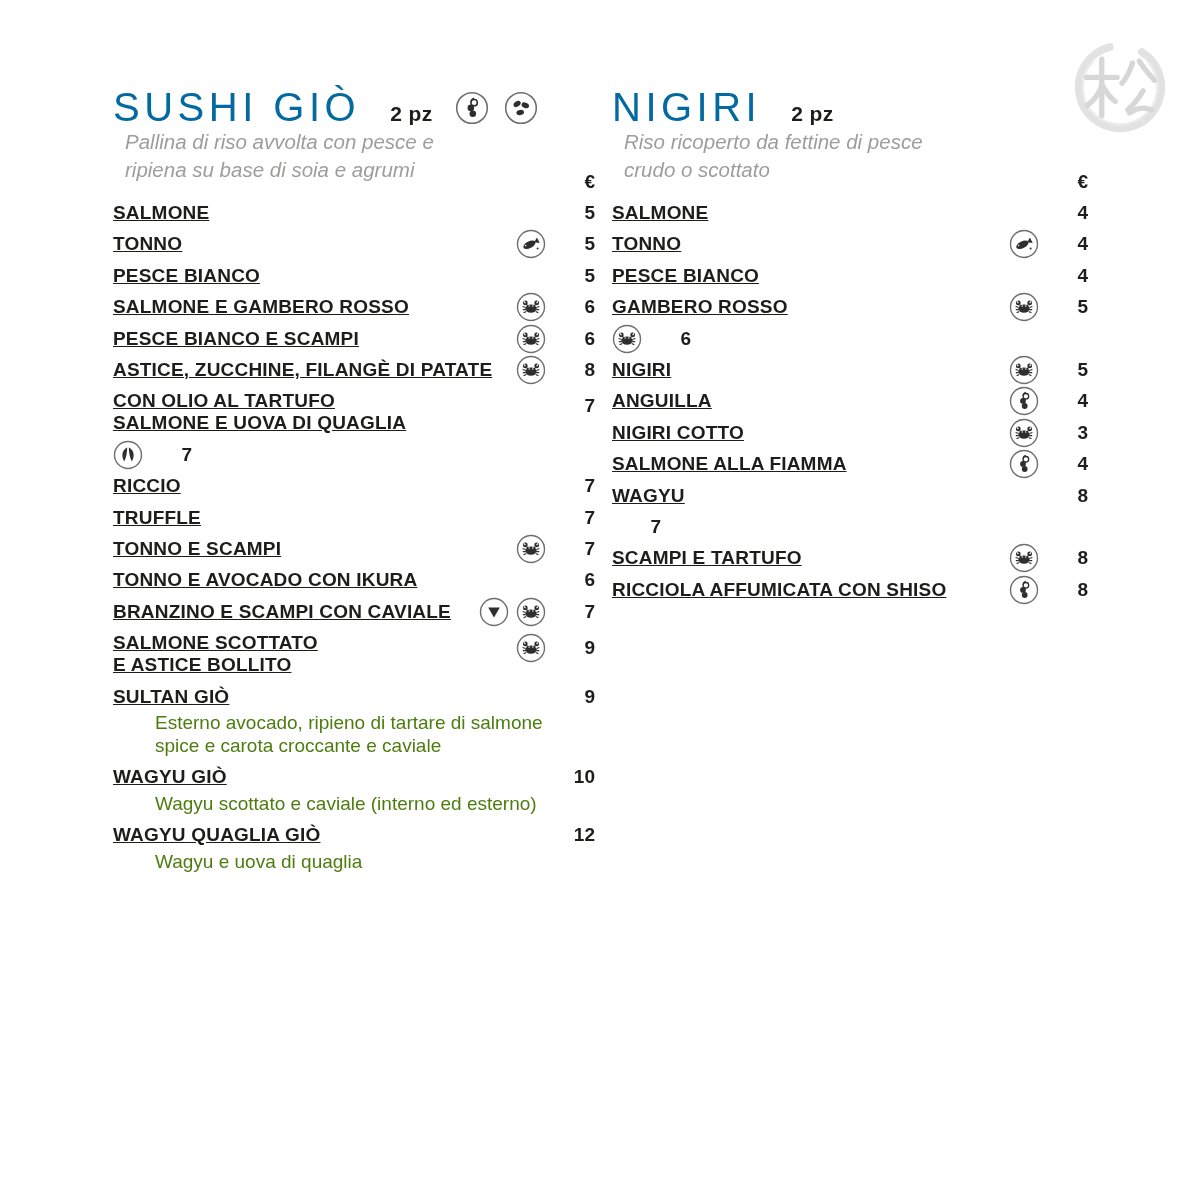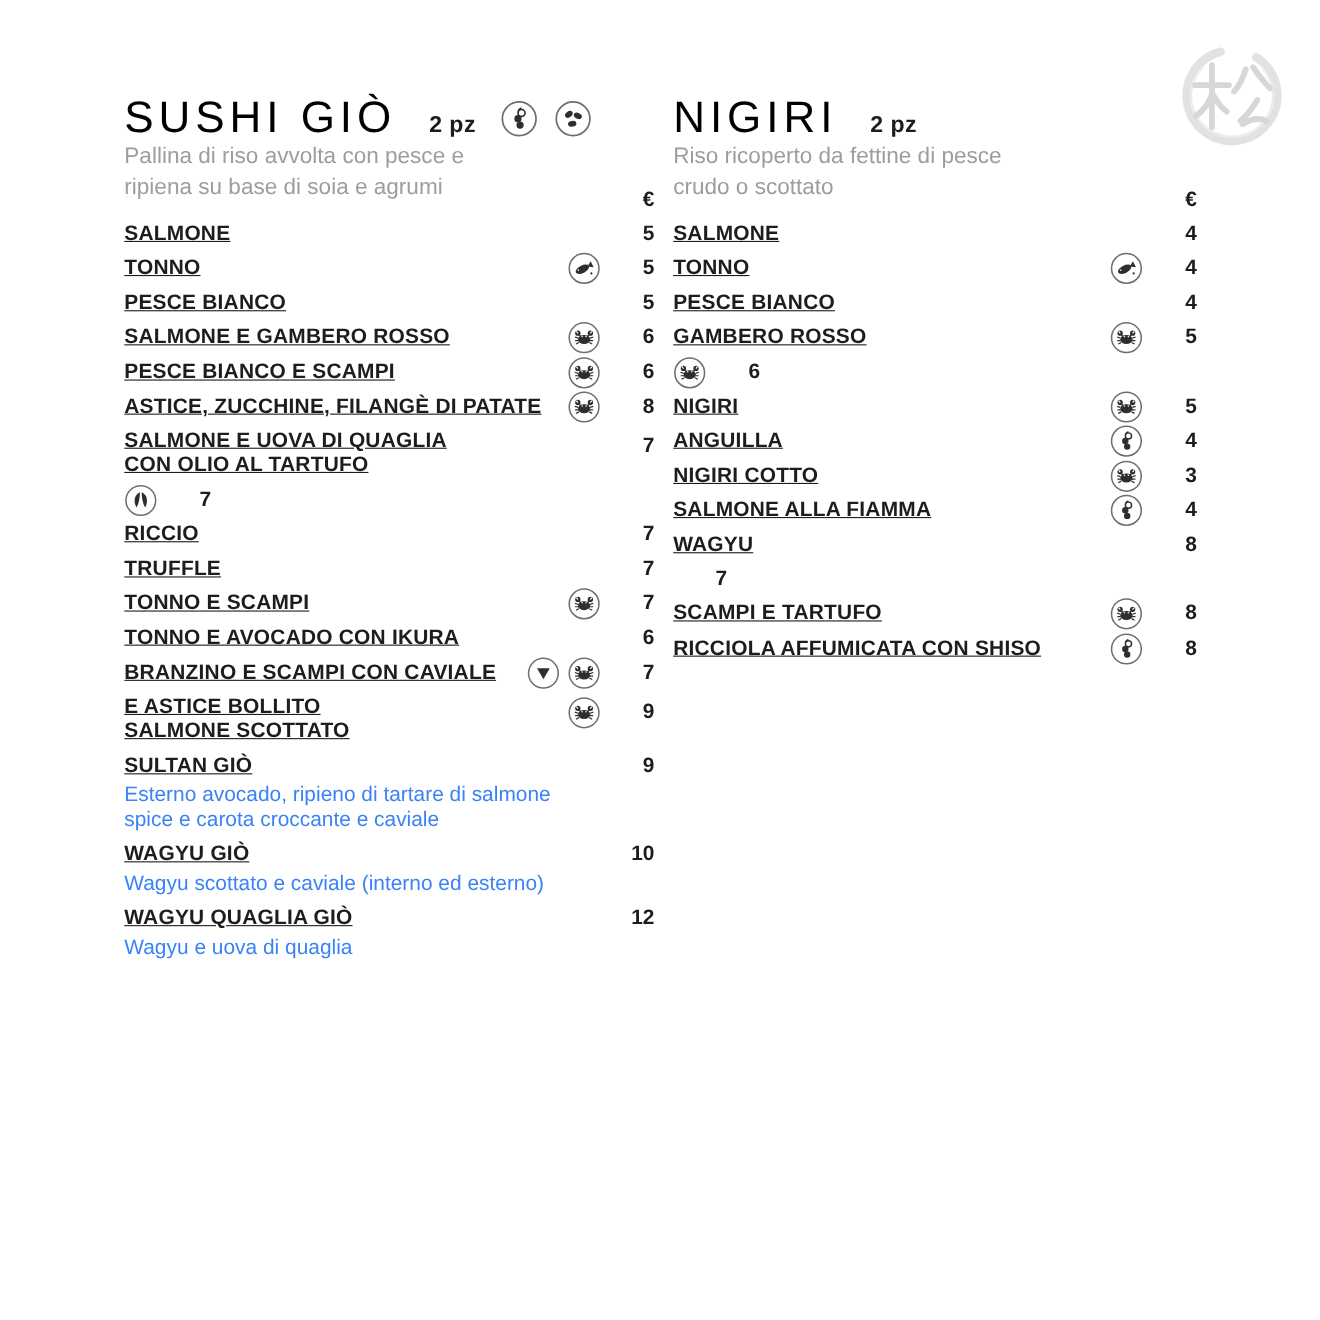--- a/index.html
+++ b/index.html
@@ -7,43 +7,43 @@
     position:relative;width:1200px;height:1200px;background:#ffffff;overflow:hidden;
     font-family:"Liberation Sans","DejaVu Sans",sans-serif;color:#1d1d1b;
   }
   .menu-col{position:absolute;top:84px;}
   .col-0{left:113px;width:482px;}
   .col-1{left:612px;width:476px;}
 
   .title-row{position:relative;display:flex;align-items:baseline;margin:0;}
   .section-title{
     margin:0;font-size:40px;line-height:46px;font-weight:200;
-    letter-spacing:4.5px;color:#000000;white-space:nowrap;
+    letter-spacing:4.5px;color:#0369a1;white-space:nowrap;
   }
   .portion{margin-left:30px;font-size:21px;font-weight:600;color:#1d1d1b;letter-spacing:0.4px;}
   .header-icons{position:absolute;left:342px;top:7px;display:flex;gap:15px;}
   .header-icons .icon svg{display:block;}
 
   .subtitle{
-    margin:-2px 0 0 0;font-size:20.5px;line-height:27.5px;
+    margin:-2px 0 0 12px;font-size:20.5px;line-height:27.5px;font-style:italic;
     color:#9d9d9c;font-weight:400;
   }
   .euro{position:absolute;right:0;top:86px;font-size:19px;line-height:24px;font-weight:600;color:#1d1d1b;}
 
   .items{position:absolute;top:113px;left:0;right:0;}
   .item-row{display:flex;align-items:flex-start;}
   .item-row.two-line{padding-top:4.5px;margin-bottom:4px;}
   .item-row.has-desc{margin-bottom:4px;}
   .name-block{flex:1;min-width:0;}
   .item-name{
     font-size:19px;font-weight:600;color:#1d1d1b;line-height:31.4px;
     letter-spacing:0.2px;white-space:nowrap;text-decoration:underline;
   }
   .two-line .item-name{line-height:22.4px;}
-  .item-desc{font-size:19px;font-weight:400;color:#3b82f6;line-height:22.6px;white-space:nowrap;}
+  .item-desc{font-size:19px;font-weight:400;color:#4d7c0f;line-height:22.6px;white-space:nowrap;margin-left:42px;}
   .icons{display:flex;gap:7px;margin:1px 19px 0 0;flex:none;}
   .icons .icon svg{display:block;}
   .price{flex:none;width:30px;text-align:right;font-size:19px;font-weight:600;color:#1d1d1b;line-height:31.4px;}
 
   .brand-logo{position:absolute;left:1072px;top:38px;}
 </style>
 </head>
 <body>
 
 <div class="canvas">
@@ -181,22 +181,22 @@
                 <path d="M9.6 15.4 L6.6 14.4 M9.9 17.6 L6.8 17.6 M10.3 19.4 L7.6 20.8 M20.4 15.4 L23.4 14.4 M20.1 17.6 L23.2 17.6 M19.7 19.4 L22.4 20.8" stroke="#2e2e2e" stroke-width="1.1" fill="none"></path>
                 <circle cx="13.2" cy="14" r="0.7" fill="#ffffff"></circle>
                 <circle cx="16.8" cy="14" r="0.7" fill="#ffffff"></circle>
               </svg>
             </span>
           </div>
           <div class="price">8</div>
         </div>
         <div class="item-row two-line">
           <div class="name-block">
+            <div class="item-name">CON OLIO AL TARTUFO</div>
             <div class="item-name">SALMONE E UOVA DI QUAGLIA</div>
-            <div class="item-name">CON OLIO AL TARTUFO</div>
           </div>
           <div class="icons"></div>
           <div class="price">7</div>
         </div>
         <div class="item-row">
           <div class="icons">
             <span class="icon">
               <svg width="30" height="30" viewBox="0 0 30 30">
                 <circle cx="15" cy="15" r="13.5" fill="none" stroke="#6f6f6f" stroke-width="1.4"></circle>
                 <path d="M14.2 7.6 C9.4 9.6 7.9 15.6 11 21.4 C13.1 18.4 14.1 13 14.2 7.6 Z" fill="#2e2e2e"></path>
@@ -270,22 +270,22 @@
                 <path d="M9.6 15.4 L6.6 14.4 M9.9 17.6 L6.8 17.6 M10.3 19.4 L7.6 20.8 M20.4 15.4 L23.4 14.4 M20.1 17.6 L23.2 17.6 M19.7 19.4 L22.4 20.8" stroke="#2e2e2e" stroke-width="1.1" fill="none"></path>
                 <circle cx="13.2" cy="14" r="0.7" fill="#ffffff"></circle>
                 <circle cx="16.8" cy="14" r="0.7" fill="#ffffff"></circle>
               </svg>
             </span>
           </div>
           <div class="price">7</div>
         </div>
         <div class="item-row two-line">
           <div class="name-block">
+            <div class="item-name">SALMONE SCOTTATO</div>
             <div class="item-name">E ASTICE BOLLITO</div>
-            <div class="item-name">SALMONE SCOTTATO</div>
           </div>
           <div class="icons">
             <span class="icon">
               <svg width="30" height="30" viewBox="0 0 30 30">
                 <circle cx="15" cy="15" r="13.5" fill="none" stroke="#6f6f6f" stroke-width="1.4"></circle>
                 <ellipse cx="15" cy="16.6" rx="5.6" ry="4.1" fill="#2e2e2e"></ellipse>
                 <circle cx="9.3" cy="10.9" r="2.4" fill="#2e2e2e"></circle>
                 <circle cx="20.7" cy="10.9" r="2.4" fill="#2e2e2e"></circle>
                 <path d="M8 9.3 L9.4 11.1 M22 9.3 L20.6 11.1" stroke="#ffffff" stroke-width="1.1" fill="none"></path>
                 <path d="M10.6 12.6 L13 15 M19.4 12.6 L17 15" stroke="#2e2e2e" stroke-width="1.3" fill="none"></path>

